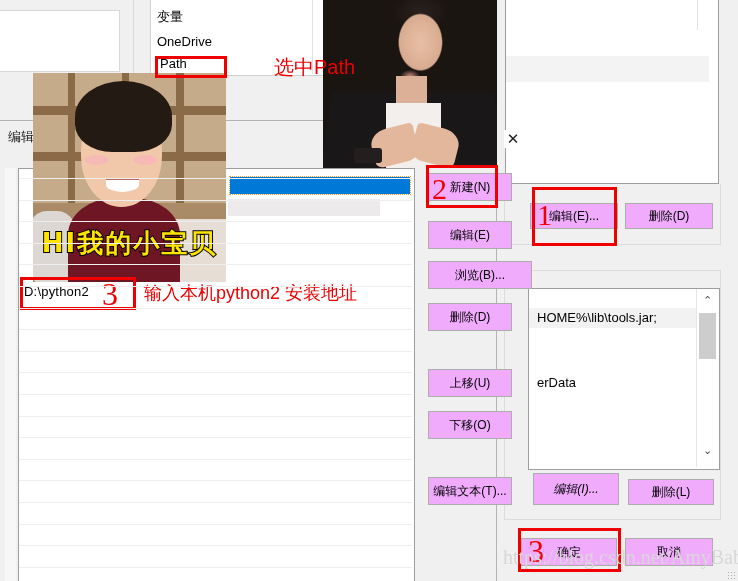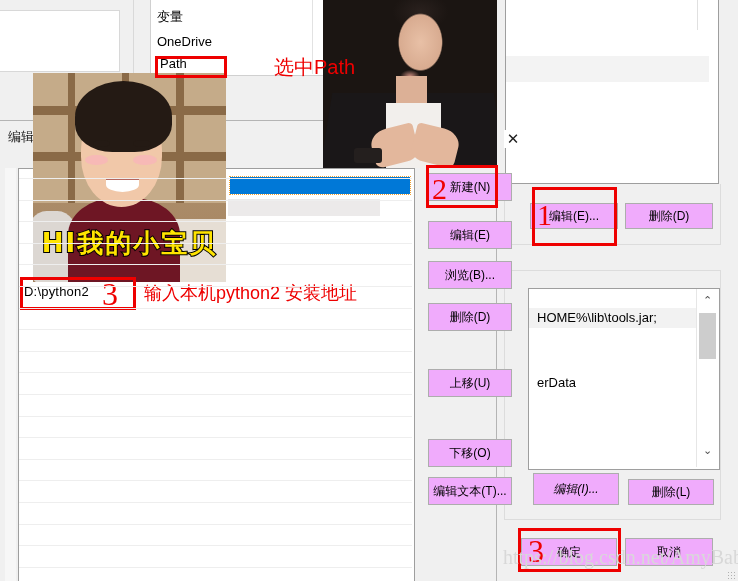--- a/index.html
+++ b/index.html
@@ -72,24 +72,24 @@
     position:absolute;background:#f0abfc;border:1px solid #adadad;
     font-size:12px;color:#000;text-align:center;
     font-family:"Liberation Sans","DejaVu Sans",sans-serif;
     display:flex;align-items:center;justify-content:center;
     box-sizing:border-box;white-space:nowrap;
   }
 
   
   #btn-new      {left:428px;top:173px;width:84px;height:28px;}
   #btn-edit     {left:428px;top:221px;width:84px;height:28px;}
-  #btn-browse   {left:428px;top:261px;width:84px;height:28px;}
+  #btn-browse   {left:428px;top:261px;width:104px;height:28px;}
   #btn-delete   {left:428px;top:303px;width:84px;height:28px;}
   #btn-moveup   {left:428px;top:369px;width:84px;height:28px;}
-  #btn-movedown {left:428px;top:411px;width:84px;height:28px;margin-top:28px;}
+  #btn-movedown {left:428px;top:411px;width:84px;height:28px;}
   #btn-edittext {left:428px;top:477px;width:84px;height:28px;}
 
   
   #btn-edit-e   {left:530px;top:203px;width:88px;height:26px;}
   #btn-delete-d {left:625px;top:203px;width:88px;height:26px;}
   #btn-edit-i   {left:533px;top:473px;width:86px;height:32px;font-style:italic;}
   #btn-delete-l {left:628px;top:479px;width:86px;height:26px;}
   #btn-ok       {left:521px;top:538px;width:96px;height:28px;}
   #btn-cancel   {left:625px;top:538px;width:88px;height:28px;}
 

